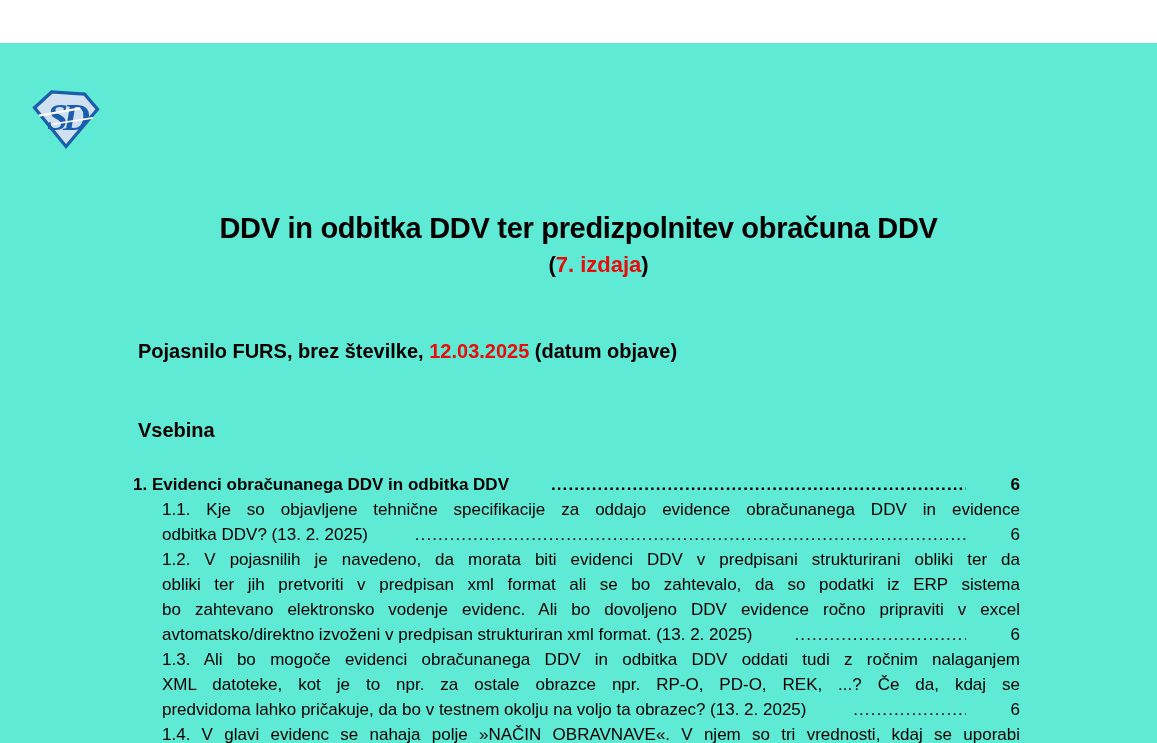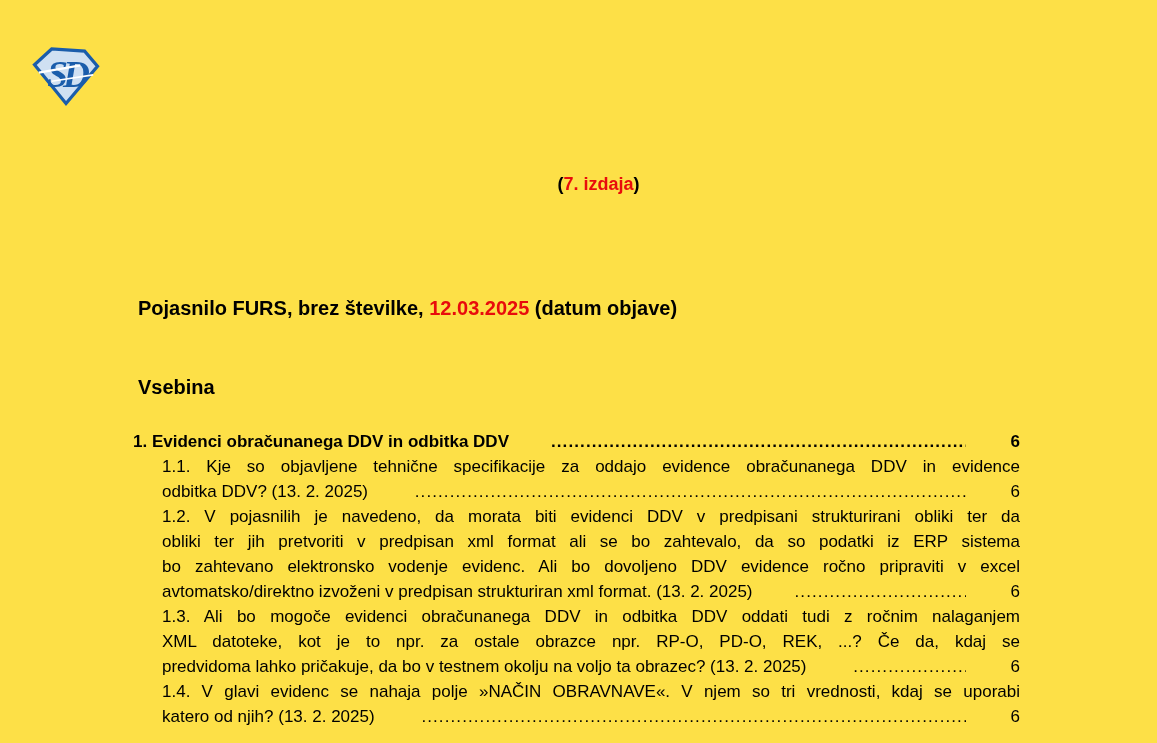--- a/index.html
+++ b/index.html
@@ -4,38 +4,38 @@
 <style>
   * { margin: 0; padding: 0; box-sizing: border-box; }
   html, body { background: #ffffff; }
   body {
     width: 1157px; height: 743px;
     position: relative;
     overflow: hidden;
     font-family: "Liberation Sans", sans-serif;
     color: #000;
   }
-  .page { position: absolute; inset: 0; background: #fde047; }
+  .page { position: absolute; inset: 0; background: #5eead4; margin-top: 43px; }
 
   
   .logo-wrap { position: absolute; left: 28px; top: 44px; width: 76px; height: 63px; }
   .logo-wrap svg { width: 100%; height: 100%; display: block; }
   .logo-letters {
     font-family: "Liberation Serif", serif;
     font-weight: bold; font-style: italic;
     letter-spacing: -7px;
   }
 
   
   .title-block {
     position: absolute; left: 0; top: 167px; width: 1157px;
     text-align: center; font-weight: bold;
   }
   .title-line { font-size: 29px; line-height: 37px; letter-spacing: -0.3px; }
-  .edition-line { font-size: 18px; line-height: 33px; margin-top: 1px; padding-left: 40px; }
+  .edition-line { font-size: 22px; line-height: 33px; margin-top: 1px; padding-left: 40px; }
   .red { color: #e80c0c; }
 
   
   .subtitle {
     position: absolute; left: 138px; top: 297px;
     font-size: 20px; font-weight: bold; white-space: pre;
   }
   .subtitle span { white-space: pre; }
 
   
@@ -69,20 +69,21 @@
   <div class="logo-wrap">
     <svg viewBox="0 0 100 88">
       <polygon points="6,29 30,7 76,10 94,31 50,83" fill="#cfe0f2" stroke="#1a5dab" stroke-width="4.5" stroke-linejoin="miter"></polygon>
       <text class="logo-letters" x="50" y="60" text-anchor="middle" font-size="52" fill="#1a5dab">SD</text>
       <path d="M12 40 L70 30" stroke="#ffffff" stroke-width="3.2" fill="none"></path>
       <path d="M30 52 L88 43" stroke="#ffffff" stroke-width="2.4" fill="none"></path>
     </svg>
   </div>
 
   <div class="title-block">
+    <div class="title-line">DDV in odbitka DDV ter predizpolnitev obračuna DDV</div>
     <div class="edition-line"><span>(</span><span class="red">7. izdaja</span><span>)</span></div>
   </div>
 
   <div class="subtitle"><span>Pojasnilo FURS, brez številke, </span><span class="red">12.03.2025</span><span> (datum objave)</span></div>
 
   <div class="toc-heading">Vsebina</div>
 
   <div class="toc">
 
     <div class="toc-entry bold">

